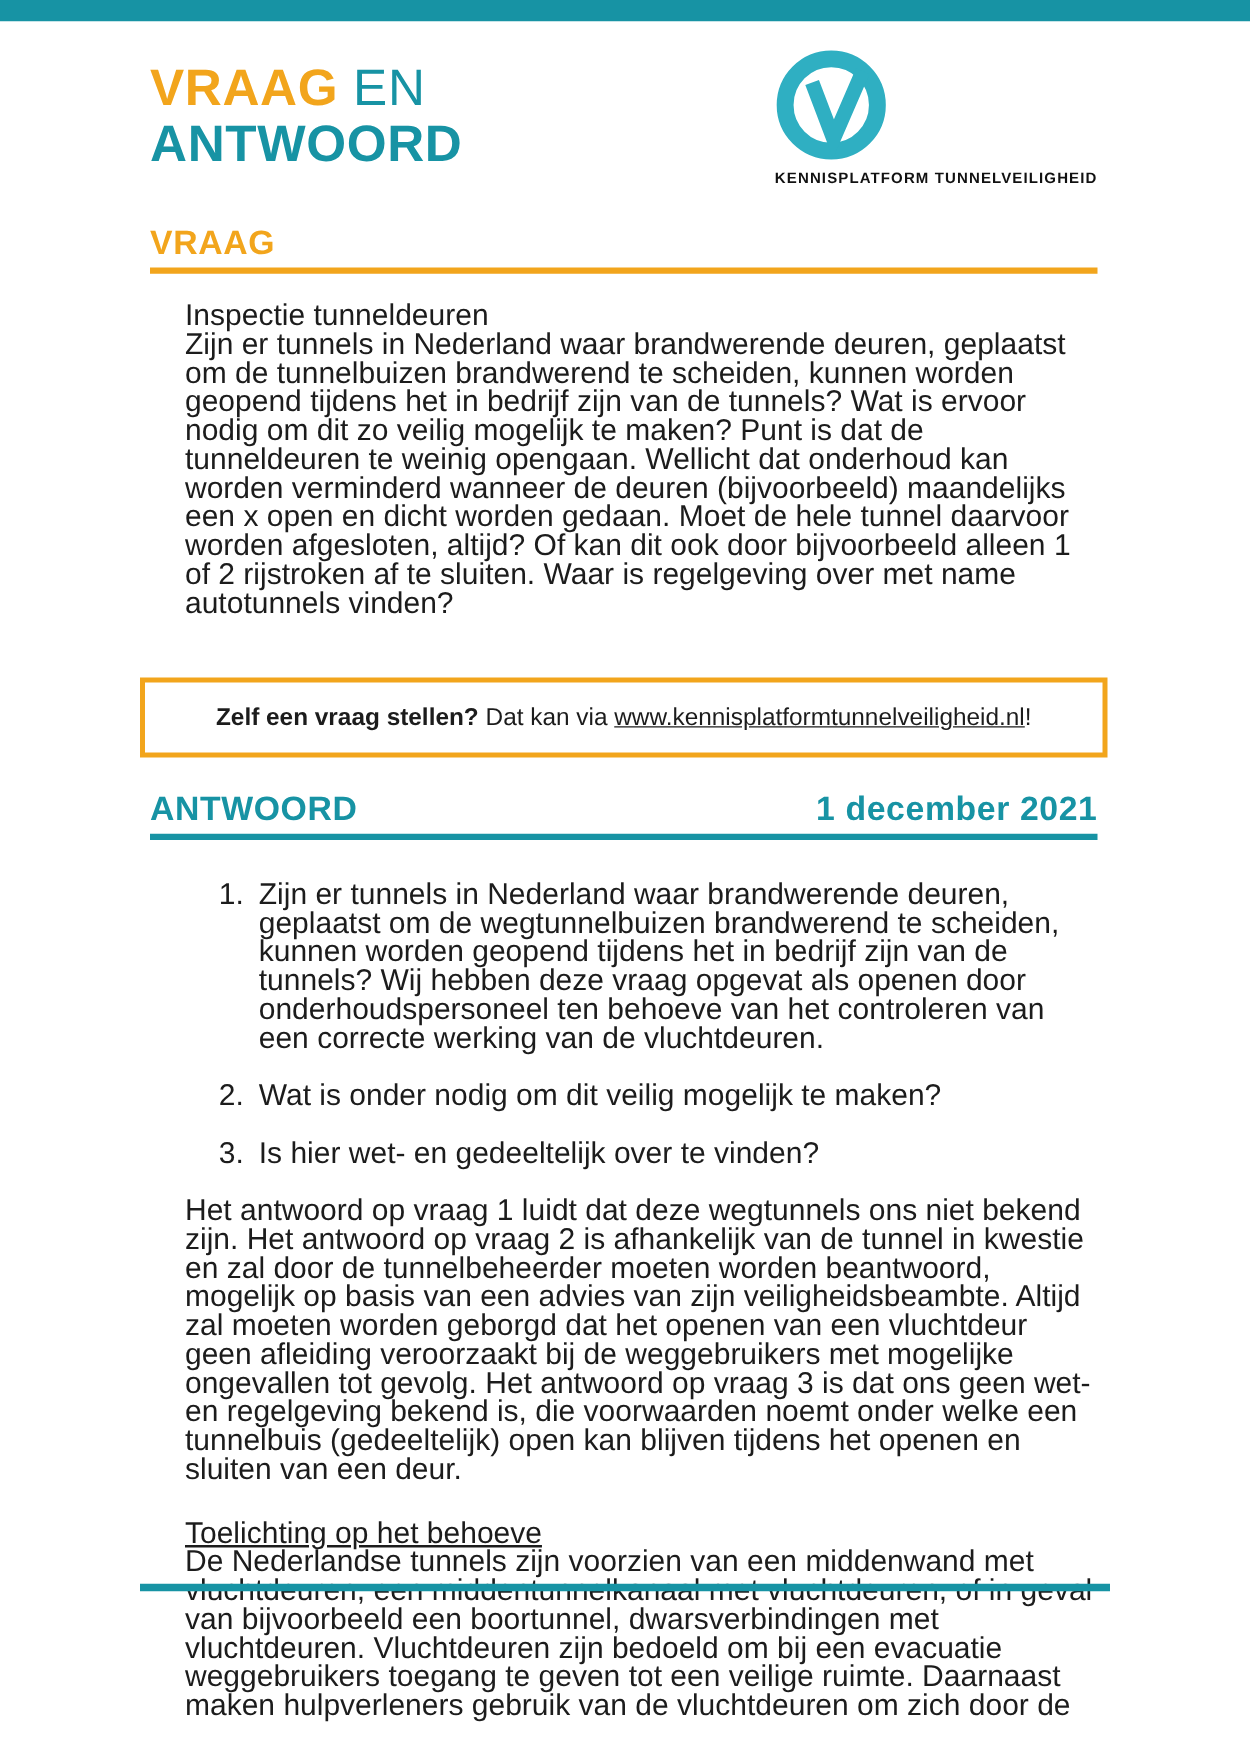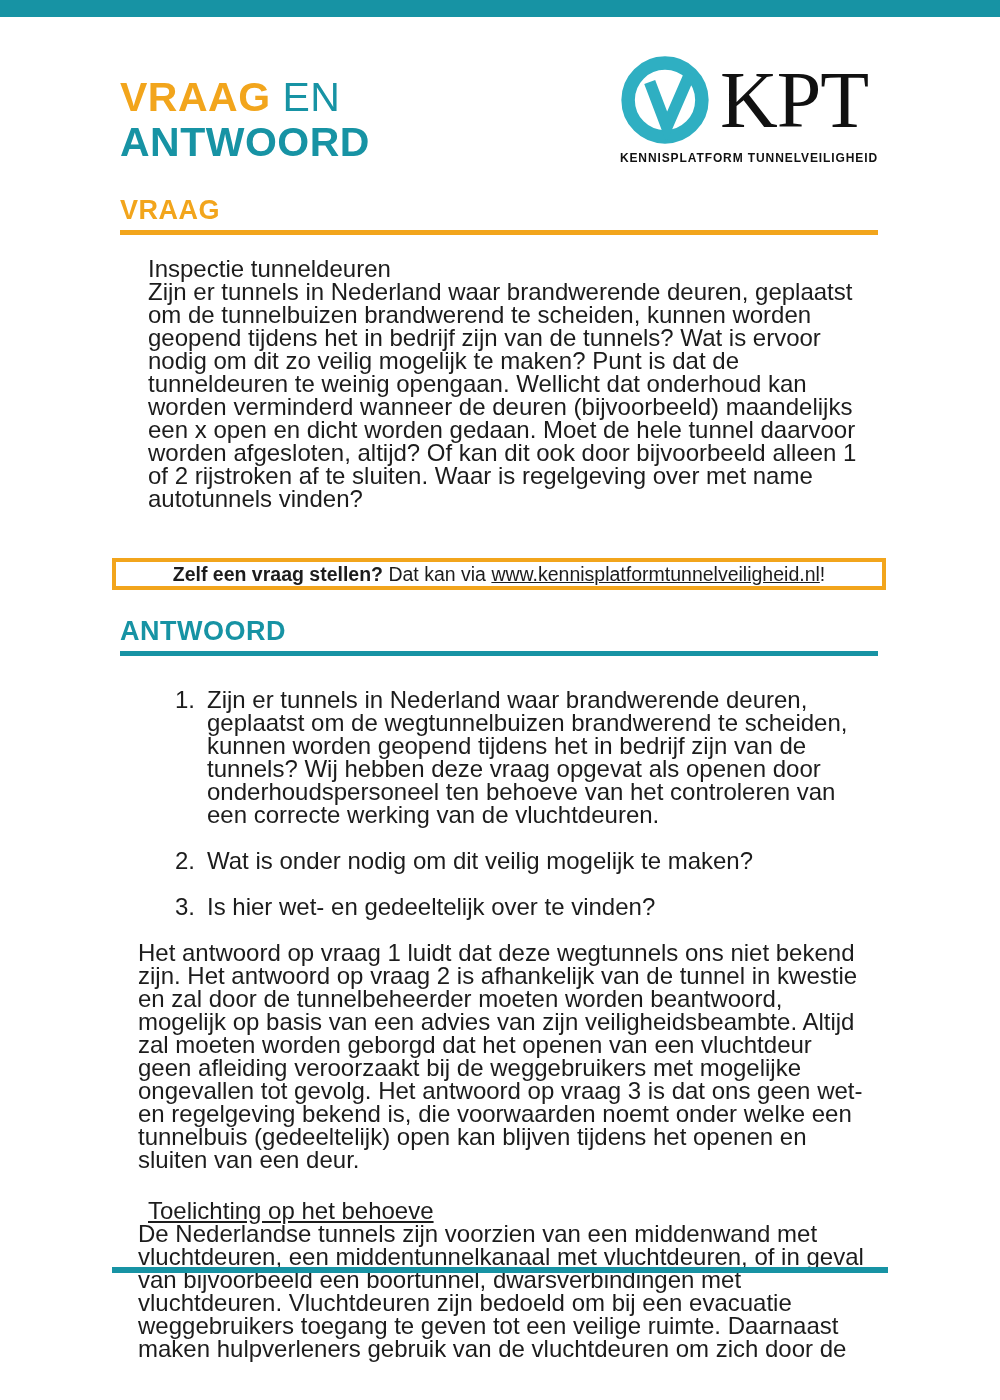--- a/index.html
+++ b/index.html
@@ -19,24 +19,24 @@
     height: 17px;
     background: #1793a4;
   }
 
   .content {
     padding: 0 122px 0 120px;
   }
 
   
   .header {
-    margin-top: 36px;
+    margin-top: 20px;
     display: flex;
     justify-content: space-between;
-    align-items: flex-end;
+    align-items: center;
   }
   .doc-title {
     font-size: 41px;
     font-weight: bold;
     line-height: 45px;
     letter-spacing: 0.5px;
   }
   .doc-title .orange { color: #f2a51c; }
   .doc-title .teal   { color: #1793a4; }
   .doc-title .mid    { font-weight: normal; }
@@ -101,21 +101,21 @@
     margin: 22px 0 0 28px;
     width: 730px;
   }
 
   
   .callout {
     margin-top: 48px;
     margin-left: -8px;
     width: 774px;
     border: 4px solid #f2a51c;
-    padding: 0 10px;
+    padding: 16px 10px;
     text-align: center;
     font-size: 19.5px;
     line-height: 24px;
   }
   .callout .b { font-weight: bold; }
   .callout a {
     color: #1c1c1c;
     text-decoration: underline;
   }
 
@@ -130,21 +130,21 @@
     display: flex;
     margin-bottom: 23px;
   }
   .qlist .num {
     width: 32px;
     flex: 0 0 32px;
   }
   .qlist .txt { flex: 1; }
 
   .para {
-    margin: 20px 0 0 18px;
+    margin: 20px 0 0 28px;
     width: 730px;
   }
   .subhead {
     margin: 28px 0 0 28px;
     width: 730px;
     text-decoration: underline;
   }
   .para-tight { margin-top: 0; }
 
   
@@ -173,21 +173,20 @@
       </div>
 
       <div class="logo">
         <div class="logo-top">
           <span class="logo-icon">
             <svg width="90" height="90" viewBox="0 0 100 100">
               <circle cx="50" cy="50" r="41" fill="none" stroke="#2fafc2" stroke-width="15"></circle>
               <path d="M33 30 L52 80 L78 20" fill="none" stroke="#2fafc2" stroke-width="13" stroke-linejoin="miter"></path>
             </svg>
           </span>
-          <span class="logo-acronym">KPT</span>
         </div>
         <div class="logo-tagline">KENNISPLATFORM TUNNELVEILIGHEID</div>
       </div>
     </div>
 
     <div class="section-head">
       <span class="h h-orange">VRAAG</span>
     </div>
     <div class="rule rule-orange"></div>
 
@@ -195,20 +194,21 @@
       <div>Inspectie tunneldeuren</div>
       <div>Zijn er tunnels in Nederland waar brandwerende deuren, geplaatst om de tunnelbuizen brandwerend te scheiden, kunnen worden geopend tijdens het in bedrijf zijn van de tunnels? Wat is ervoor nodig om dit zo veilig mogelijk te maken?  Punt is dat de tunneldeuren te weinig opengaan. Wellicht dat onderhoud kan worden verminderd wanneer de deuren (bijvoorbeeld) maandelijks een x open en dicht worden gedaan. Moet de hele tunnel daarvoor worden afgesloten, altijd? Of kan dit ook door bijvoorbeeld alleen 1 of 2 rijstroken af te sluiten. Waar is regelgeving over met name autotunnels vinden?</div>
     </div>
 
     <div class="callout">
       <span class="b">Zelf een vraag stellen?</span><span> Dat kan via </span><a href="#">www.kennisplatformtunnelveiligheid.nl</a><span>!</span>
     </div>
 
     <div class="section-head answer-head">
       <span class="h h-teal">ANTWOORD</span>
+      <span class="h h-teal">1 december 2021</span>
     </div>
     <div class="rule rule-teal"></div>
 
     <div class="bodytext qlist">
       <div class="item">
         <span class="num">1.</span>
         <span class="txt">Zijn er tunnels in Nederland waar brandwerende deuren, geplaatst om de wegtunnelbuizen brandwerend te scheiden, kunnen worden geopend tijdens het in bedrijf zijn van de tunnels? Wij hebben deze vraag opgevat als openen door onderhoudspersoneel ten behoeve van het controleren van een correcte werking van de vluchtdeuren.</span>
       </div>
       <div class="item">
         <span class="num">2.</span>

